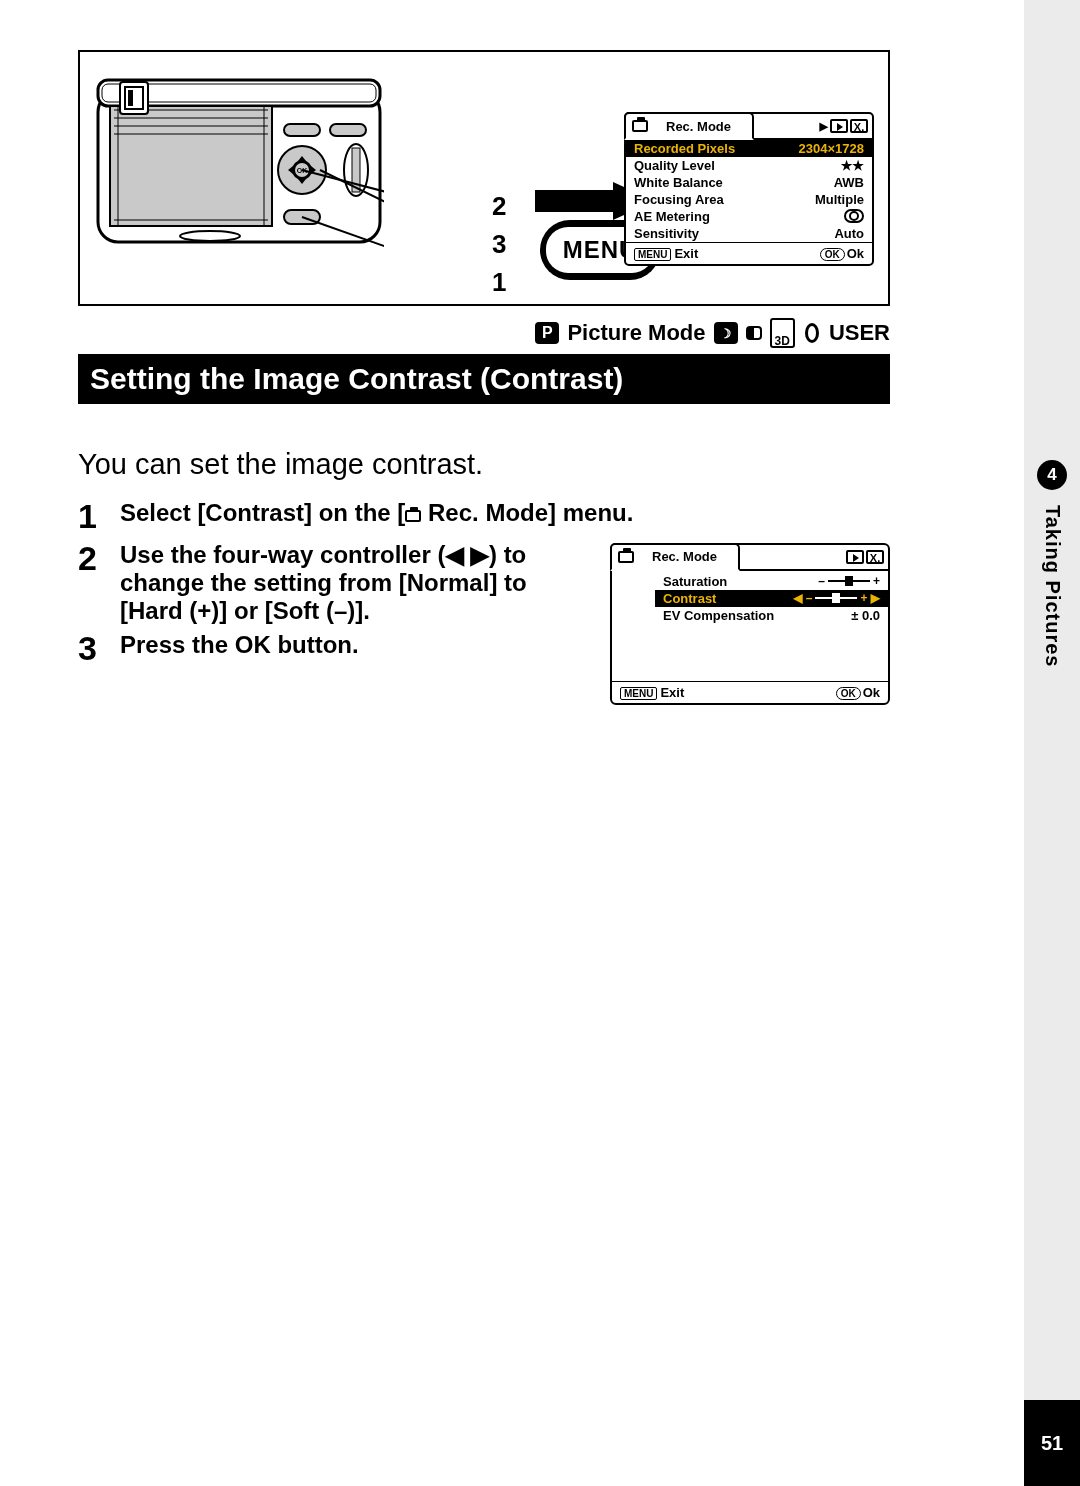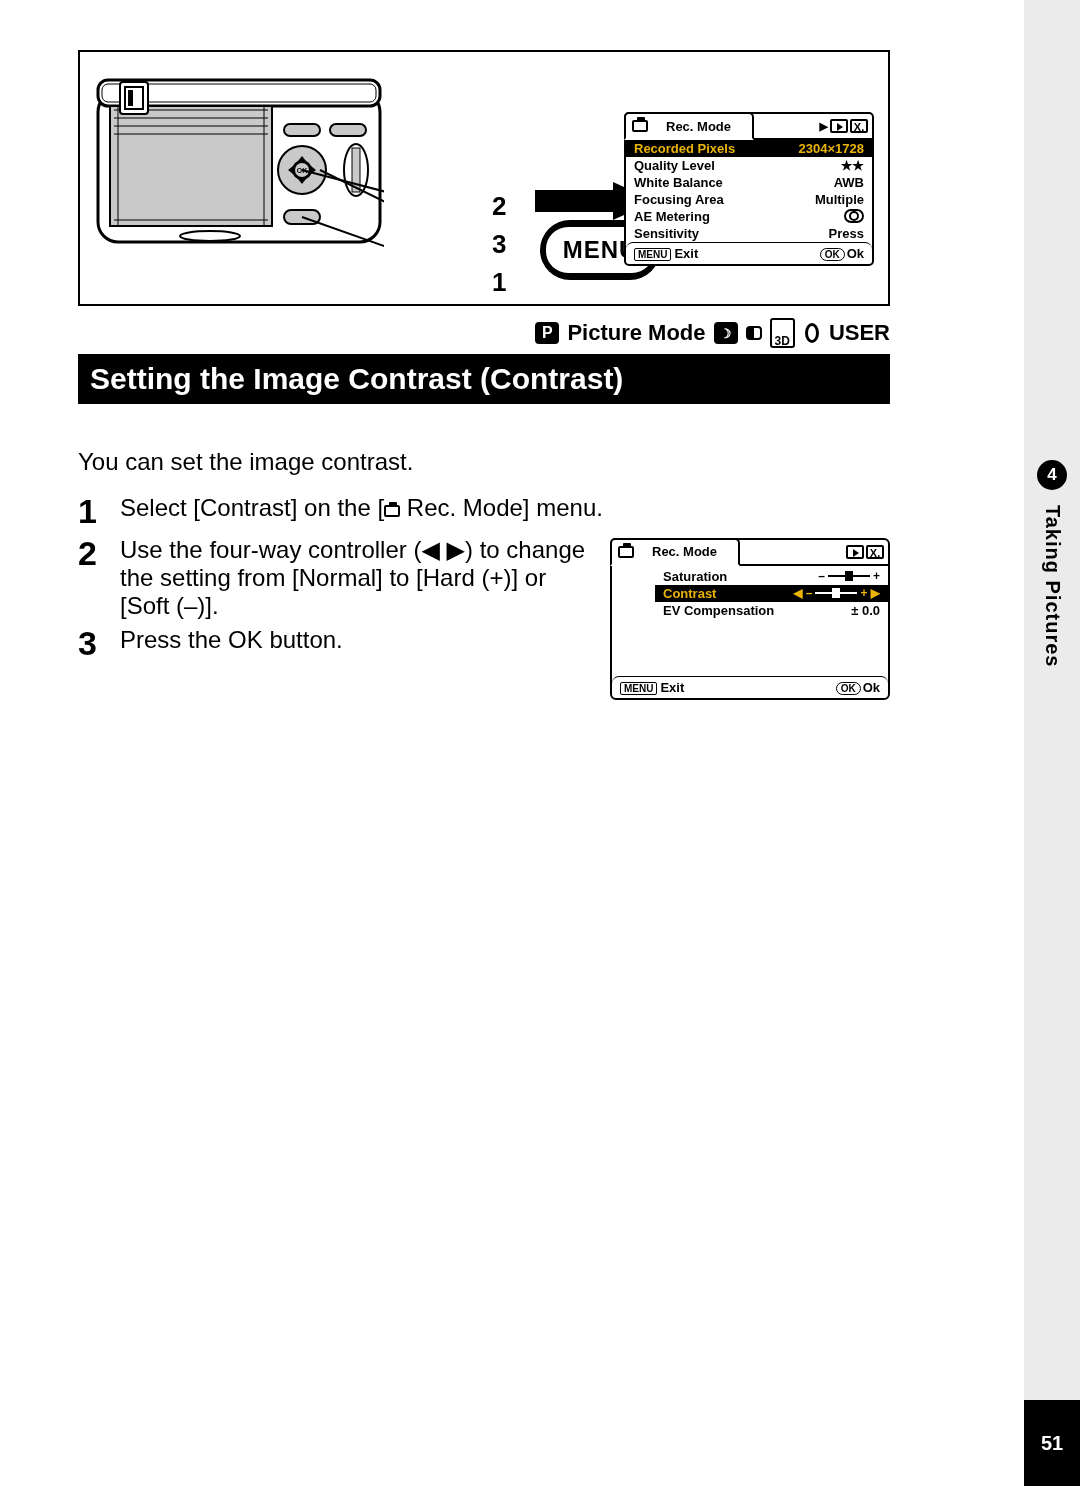--- a/index.html
+++ b/index.html
@@ -170,21 +170,20 @@
     font-size:13px;
   }
   .lcd-row.sel { background:#000; color:#eab308; }
   .lcd-footer {
     border-top:1px solid #000;
     display:flex;
     justify-content:space-between;
     padding:3px 8px;
     font-size:13px;
     align-items:center;
-    border-radius:7px;
   }
   .menu-badge {
     display:inline-block;
     border:1px solid #000;
     border-radius:2px;
     padding:0 3px;
     font-size:10px;
     margin-right:3px;
   }
   .ok-badge {
@@ -239,21 +238,21 @@
     background: #000;
     color: #fff;
     font-weight: bold;
     font-size: 30px;
     padding: 8px 12px;
     width: 812px;
     margin-bottom: 12px;
   }
 
   .intro {
-    font-size: 24px;
+    font-size: 29px;
     margin-bottom: 18px;
     margin-top: 44px;
   }
 
   .steps {
     font-size: 24px;
     width: 812px;
   }
   .step {
     display: flex;
@@ -264,21 +263,21 @@
     font-size: 34px;
     font-weight: bold;
     width: 24px;
     flex-shrink: 0;
     line-height: 1.05;
   }
   .step-body {
     flex: 1;
   }
   .step-title {
-    font-weight: normal;
+    font-weight: bold;
     font-size: 24px;
   }
   .step-note {
     font-size: 23px;
     margin-top:4px;
   }
 
   .lcd2-wrap {
     float:right;
     width:280px;
@@ -443,21 +442,21 @@
       <div class="lcd-row">
         <span>Focusing Area</span>
         <span>Multiple</span>
       </div>
       <div class="lcd-row">
         <span>AE Metering</span>
         <span class="center-meter"></span>
       </div>
       <div class="lcd-row">
         <span>Sensitivity</span>
-        <span>Press</span>
+        <span>Auto</span>
       </div>
       <div class="lcd-footer">
         <span><span class="menu-badge">MENU</span><span>Exit</span></span>
         <span><span class="ok-badge">OK</span><span>Ok</span></span>
       </div>
     </div>
   </div>
 
   <div class="mode-bar">
     <span class="p-box">P</span>

